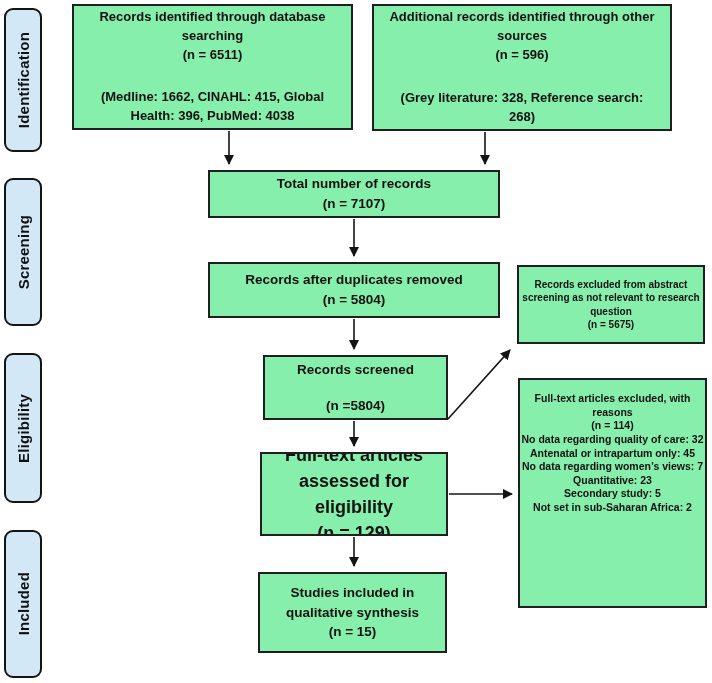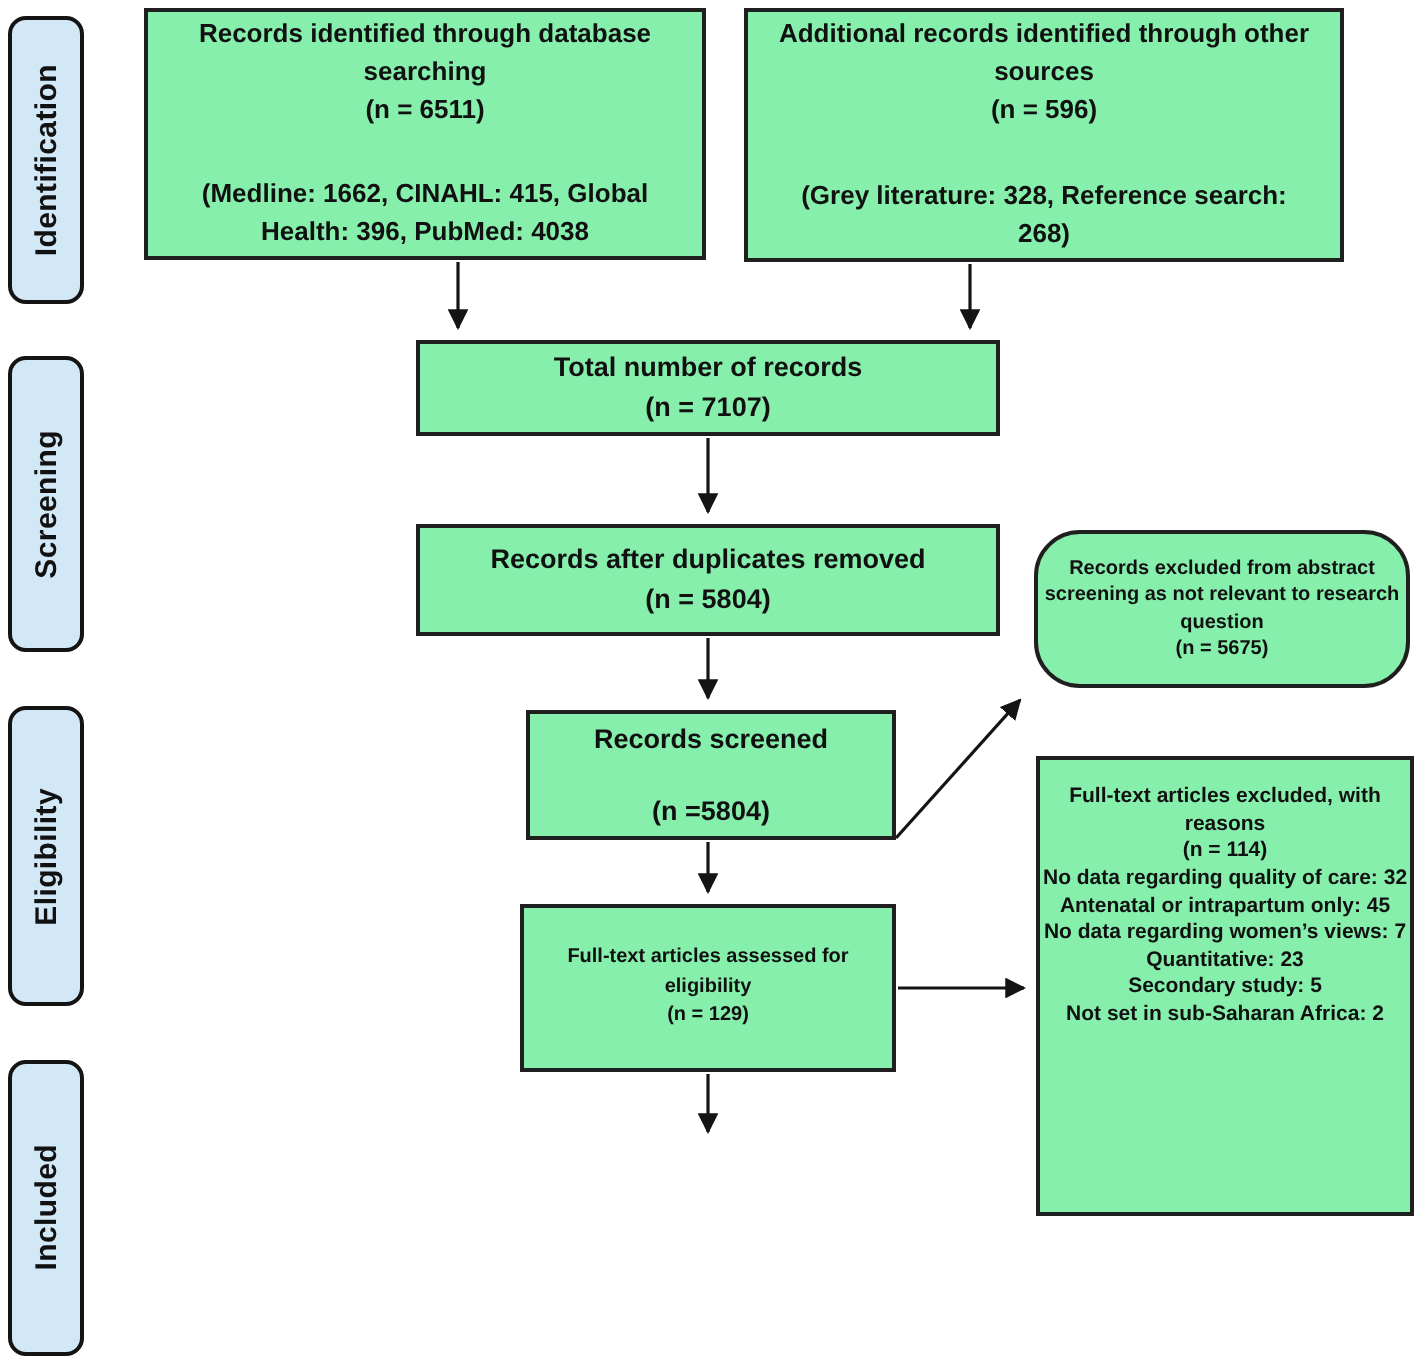--- a/index.html
+++ b/index.html
@@ -17,22 +17,22 @@
 
   
   .node { position:absolute; background:#86efac; border:2px solid #1f1f1f; box-sizing:border-box;
           display:flex; flex-direction:column; align-items:center; justify-content:center;
           text-align:center; font-weight:bold; line-height:1.45; overflow:hidden; }
   .b-db       { left:72px;  top:4px;   width:281px; height:126px; font-size:13px; padding:6px 12px; }
   .b-other    { left:372px; top:4px;   width:300px; height:127px; font-size:13px; padding:6px 12px; }
   .b-total    { left:208px; top:170px; width:292px; height:48px;  font-size:13.5px; }
   .b-dedup    { left:208px; top:262px; width:292px; height:56px;  font-size:13.5px; }
   .b-screened { left:263px; top:355px; width:185px; height:65px;  font-size:13.5px;gap:16px; }
-  .b-absexcl  { left:517px; top:265px; width:188px; height:79px;  font-size:10px; line-height:1.35; padding:3px;border-radius:23px; }
-  .b-ft       { left:260px; top:452px; width:188px; height:84px;  font-size:10px; }
+  .b-absexcl  { left:517px; top:265px; width:188px; height:79px;  font-size:10px; line-height:1.35; padding:3px; }
+  .b-ft       { left:260px; top:452px; width:188px; height:84px;  font-size:18px; }
   .b-ftexcl   { left:518px; top:378px; width:189px; height:230px; font-size:10.5px; line-height:1.3;
                 justify-content:flex-start; padding:12px 2px 6px 2px; }
   .b-incl     { left:258px; top:572px; width:189px; height:81px;  font-size:13.5px; }
   .detail { margin-top:24px; }
   .reason { white-space:nowrap; }
 
   .connectors { position:absolute; left:0; top:0; }
 </style>
 </head>
 <body>
@@ -111,14 +111,18 @@
     <div>Full-text articles excluded, with reasons</div>
     <div>(n = 114)</div>
     <div class="reason">No data regarding quality of care: 32</div>
     <div class="reason">Antenatal or intrapartum only: 45</div>
     <div class="reason">No data regarding women’s views: 7</div>
     <div class="reason">Quantitative: 23</div>
     <div class="reason">Secondary study: 5</div>
     <div class="reason">Not set in sub-Saharan Africa: 2</div>
   </div>
 
+  <div class="node b-incl">
+    <div>Studies included in qualitative synthesis</div>
+    <div>(n = 15)</div>
+  </div>
 
 </div>
 
 </body></html>

